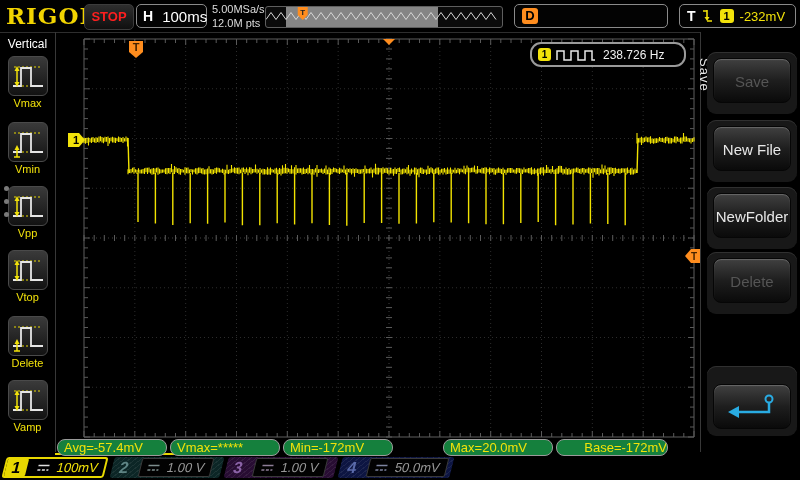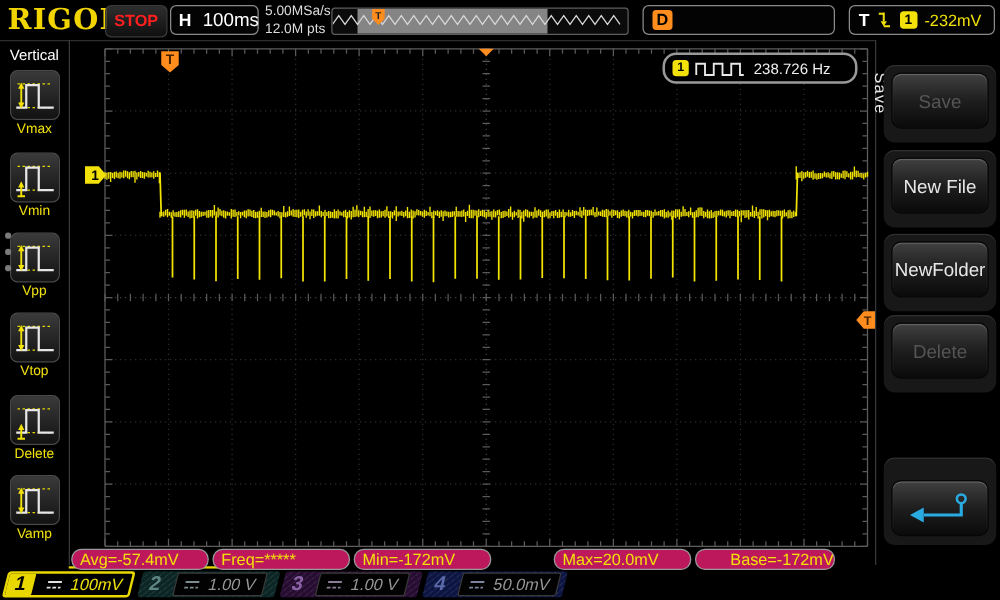--- a/index.html
+++ b/index.html
@@ -53,21 +53,21 @@
   .menu-btn svg{margin-top:8px;}
   
   #scope-svg{position:absolute;left:0;top:0;}
   #freq-box{position:absolute;left:530px;top:42px;width:152px;height:21px;border:2px solid #9a9a9a;
         border-radius:11px;background:#000;display:flex;align-items:center;}
   #freq-src{width:13px;height:13px;background:#f2e20a;border-radius:3px;color:#000;font-weight:bold;
         font-size:10px;text-align:center;line-height:13px;margin-left:6px;}
   #freq-val{color:#f0f0f0;font-size:12px;margin-left:7px;}
   
   .meas-box{position:absolute;top:439px;height:17px;border:1px solid #9a9a9a;border-radius:8px;
-        background:#be185d;color:#f2e20a;font-size:13px;line-height:16px;padding-left:6px;
+        background:#15803d;color:#f2e20a;font-size:13px;line-height:16px;padding-left:6px;
         box-sizing:border-box;white-space:nowrap;overflow:hidden;}
   #meas-accent{position:absolute;left:55px;top:453px;width:166px;height:2px;background:#e8d800;}
   
   #chanbar{position:absolute;left:0;top:455px;width:800px;height:25px;background:#000;}
   .chan{position:absolute;top:2px;height:21px;transform:skewX(-14deg);border-radius:3px;
         display:flex;align-items:center;box-sizing:border-box;}
   .chan .num{font-size:16px;font-weight:bold;width:24px;text-align:center;height:21px;line-height:21px;}
   .chan .scalebox{display:flex;align-items:center;height:17px;border-radius:2px;margin-left:4px;padding:0 6px;}
   .chan .scale{font-size:13px;margin-left:7px;white-space:nowrap;}
   .chan.active{border:2px solid #e8d800;background:#000;}
@@ -295,17 +295,17 @@
           <svg width="13" height="11">
             <path d="M1,3.5 H12" stroke="#7d84a0" stroke-width="1.6" fill="none"></path>
             <path d="M1,8 H4 M5.5,8 H8.5 M10,8 H12" stroke="#7d84a0" stroke-width="1.4" fill="none"></path>
           </svg>
           <span class="scale" style="color: rgb(150, 150, 150);">50.0mV</span>
         </div>
       </div>
     </div>
 
 <div class="meas-box" style="left: 57px; width: 110px;">Avg=-57.4mV</div>
-    <div class="meas-box" style="left: 170px; width: 110px;">Freq=*****</div>
+    <div class="meas-box" style="left: 170px; width: 110px;">Vmax=*****</div>
     <div class="meas-box" style="left: 283px; width: 110px;">Min=-172mV</div>
     <div class="meas-box" style="left: 443px; width: 110px;">Max=20.0mV</div>
     <div class="meas-box" style="left: 556px; width: 112px; text-align: right;">Base=-172mV</div>
   </div>
 
 </body></html>

